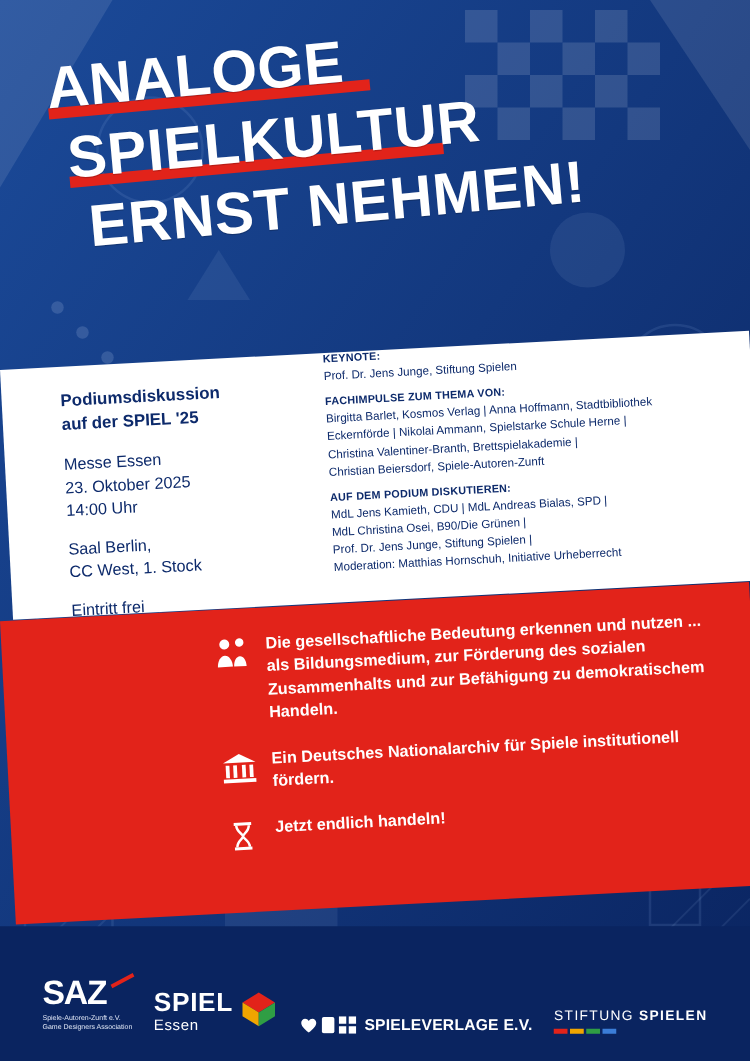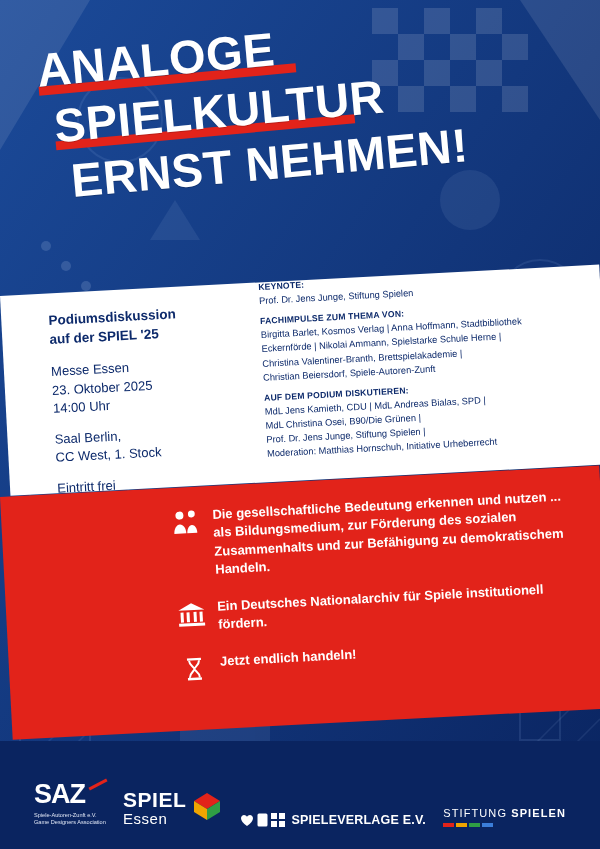--- a/index.html
+++ b/index.html
@@ -119,21 +119,21 @@
     padding: 0 34px;
   }
   .logo { color: #fff; }
 
   .saz-word { font-size: 27px; font-weight: bold; letter-spacing: -1px; position: relative; }
   .saz-word .slash { position: absolute; right: -2px; top: 4px; width: 20px; height: 3px; background: #e2231a; transform: rotate(-28deg); }
   .saz-sub { font-size: 5.6px; line-height: 1.35; margin-top: 2px; color: #dfe6f5; }
 
   .spiel { display: flex; align-items: center; gap: 6px; }
   .spiel-txt .a { font-size: 21px; font-weight: bold; letter-spacing: 0.5px; line-height: 1; }
-  .spiel-txt .b { font-size: 15px; letter-spacing: 0.5px; }
+  .spiel-txt .b { font-size: 12px; letter-spacing: 0.5px; }
 
   .sv { display: flex; align-items: flex-end; gap: 7px; }
   .sv .icons { display: flex; gap: 3px; align-items: center; font-size: 14px; }
   .sv .nm { font-size: 12.5px; font-weight: bold; letter-spacing: 0.2px; }
 
   .stift .nm { font-size: 11px; letter-spacing: 1.1px; }
   .stift .nm b { font-weight: bold; }
   .stift .bars { display: flex; gap: 2px; margin-top: 4px; }
   .stift .bars i { display: block; width: 11px; height: 4px; }
 </style>

